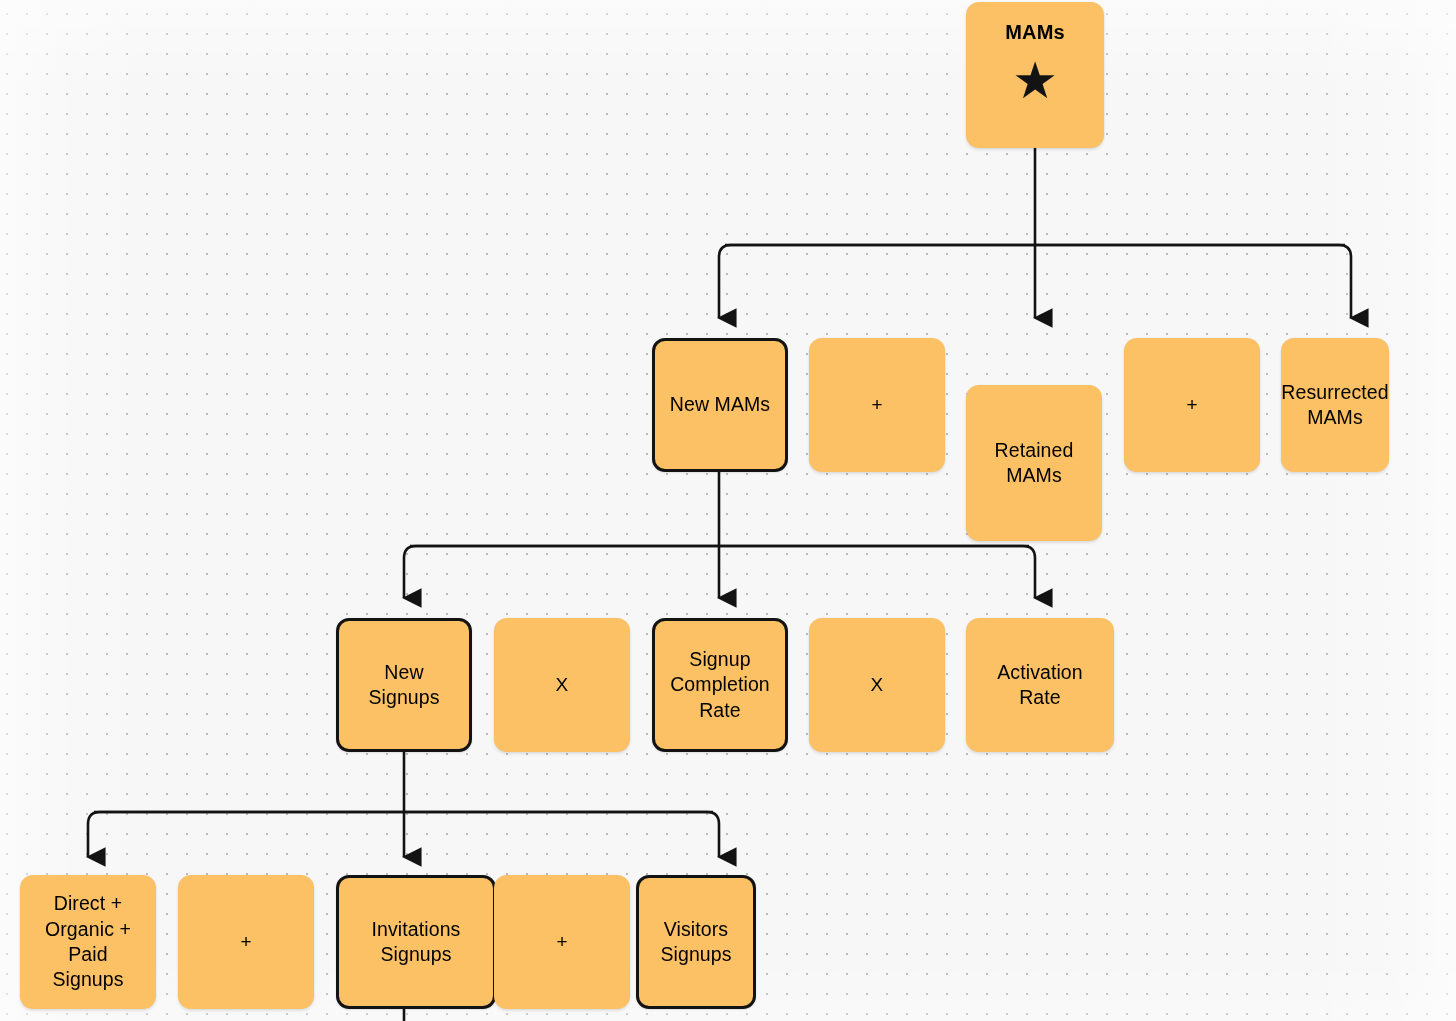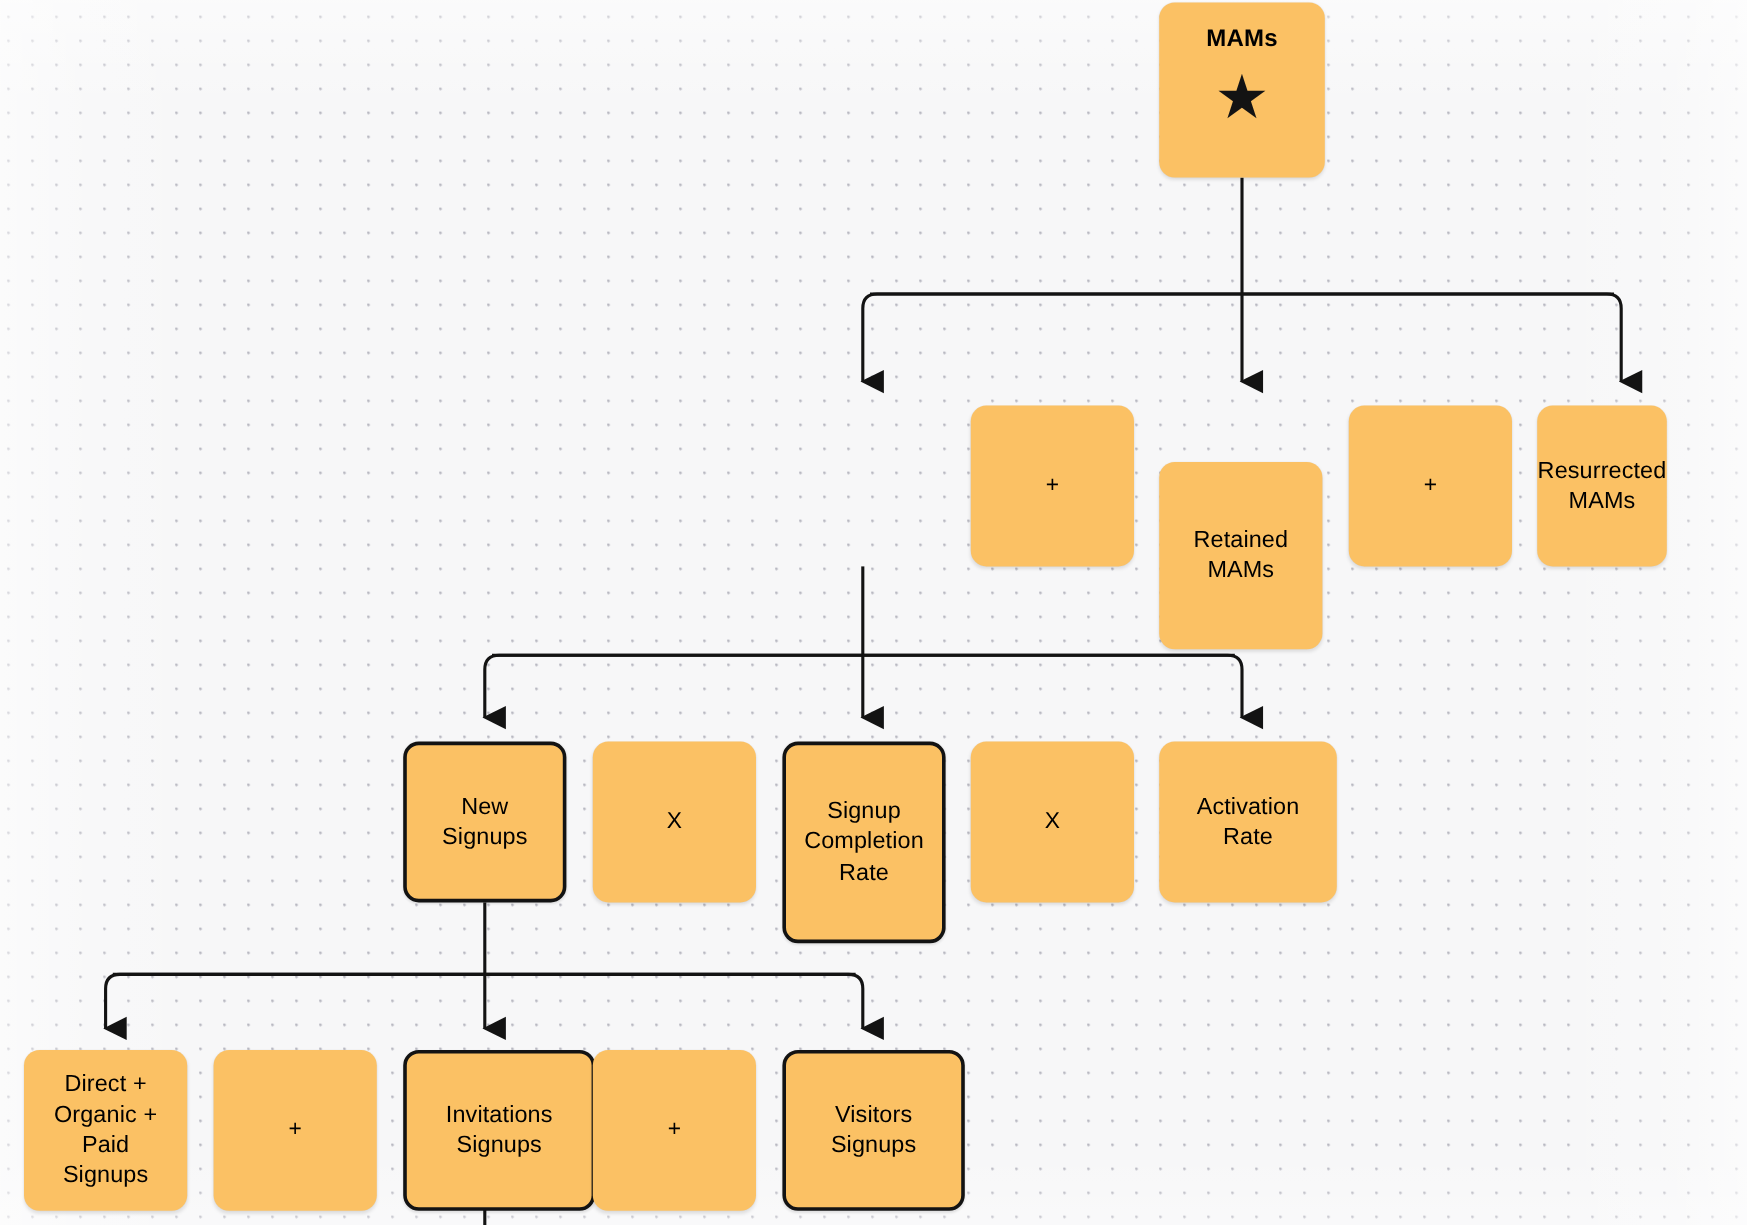--- a/index.html
+++ b/index.html
@@ -151,20 +151,23 @@
 
       <path d="M 404 1004 L 404 1021"></path>
     </g>
   </svg>
 
   <div class="node plain root" style="left:966px; top:2px; width:138px; height:146px;">
     <span class="label">MAMs</span>
     <span class="star">★</span>
   </div>
 
+  <div class="node outlined" style="left:652px; top:338px; width:136px; height:134px;">
+    <span class="label">New MAMs</span>
+  </div>
 
   <div class="node plain operator" style="left:809px; top:338px; width:136px; height:134px;">
     <span class="label">+</span>
   </div>
 
   <div class="node plain" style="left:966px; top:338px; width:136px; height:156px;margin-top:47px;">
     <span class="label">Retained
 MAMs</span>
   </div>
 
@@ -179,21 +182,21 @@
 
   <div class="node outlined" style="left:336px; top:618px; width:136px; height:134px;justify-content:center;">
     <span class="label">New
 Signups</span>
   </div>
 
   <div class="node plain operator" style="left:494px; top:618px; width:136px; height:134px;">
     <span class="label">X</span>
   </div>
 
-  <div class="node outlined" style="left:652px; top:618px; width:136px; height:168px;">
+  <div class="node outlined" style="left:652px; top:618px; width:136px; height:134px;">
     <span class="label">Signup
 Completion
 Rate</span>
   </div>
 
   <div class="node plain operator" style="left:809px; top:618px; width:136px; height:134px;">
     <span class="label">X</span>
   </div>
 
   <div class="node plain" style="left:966px; top:618px; width:148px; height:134px;">
@@ -214,18 +217,18 @@
 
   <div class="node outlined" style="left:336px; top:875px; width:160px; height:134px;">
     <span class="label">Invitations
 Signups</span>
   </div>
 
   <div class="node plain operator" style="left:494px; top:875px; width:136px; height:134px;">
     <span class="label">+</span>
   </div>
 
-  <div class="node outlined" style="left:652px; top:875px; width:152px; height:134px;">
+  <div class="node outlined" style="left:636px; top:875px; width:120px; height:134px;">
     <span class="label">Visitors
 Signups</span>
   </div>
 
 </div>
 
 </body></html>

